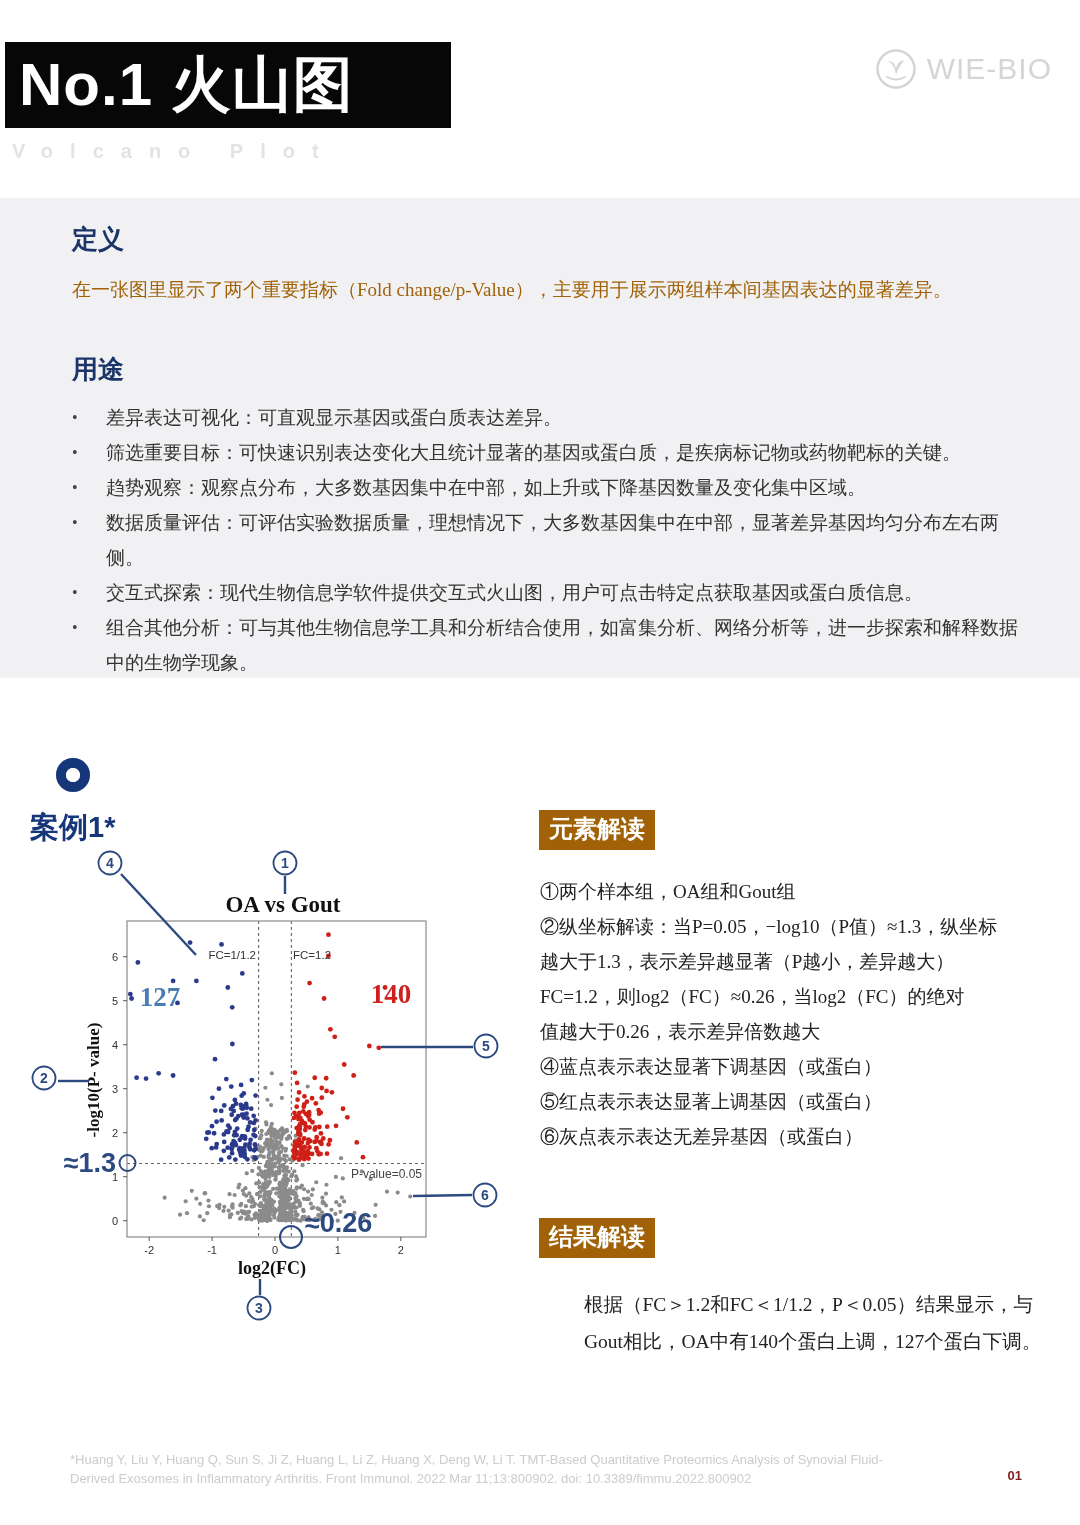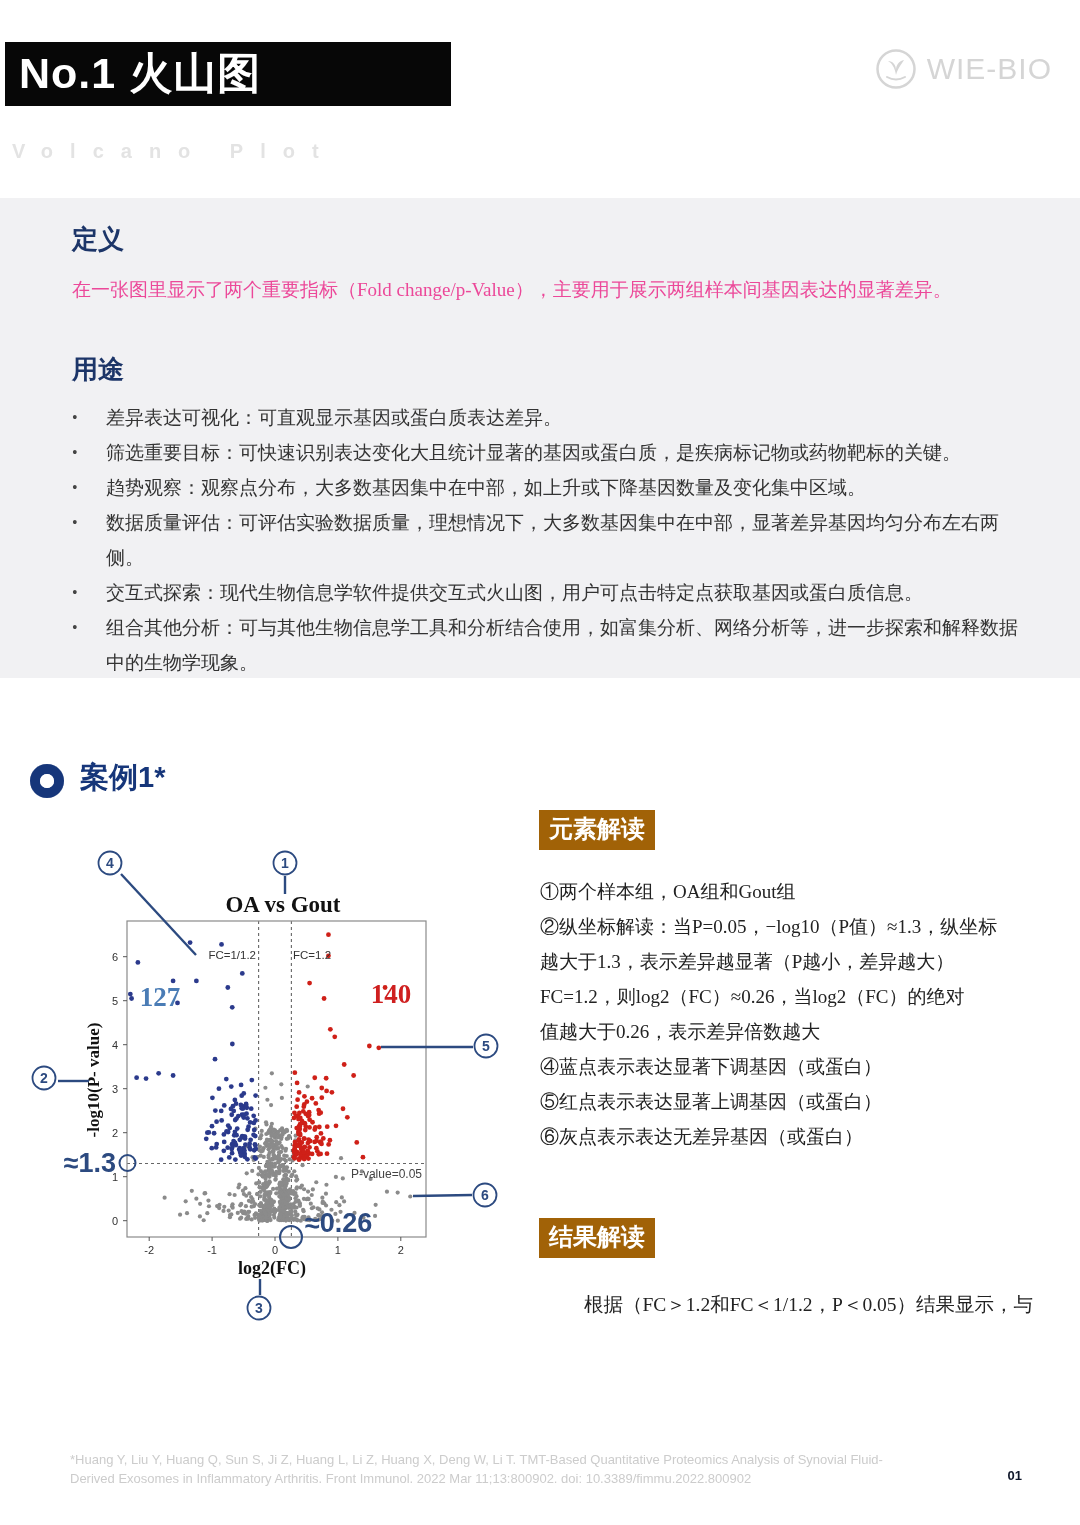--- a/index.html
+++ b/index.html
@@ -1,47 +1,47 @@
 <!DOCTYPE html>
 <html><head>
 <meta charset="utf-8">
 <style>
   html,body{margin:0;padding:0;background:#ffffff;}
   body{width:1080px;height:1525px;position:relative;font-family:"Liberation Serif","DejaVu Serif",serif;overflow:hidden;}
   .abs{position:absolute;}
   
-  .title-box{left:5px;top:42px;width:446px;height:64px;background:#070707;color:#ffffff;
+  .title-box{left:5px;top:42px;width:446px;height:86px;background:#070707;color:#ffffff;
              display:flex;align-items:center;padding-left:14px;box-sizing:border-box;
-             font-family:"Liberation Sans","DejaVu Sans",sans-serif;font-weight:bold;font-size:43px;letter-spacing:1px;}
+             font-family:"Liberation Sans","DejaVu Sans",sans-serif;font-weight:bold;font-size:60px;letter-spacing:1px;}
   .watermark{left:12px;top:140px;font-family:"Liberation Sans",sans-serif;font-weight:bold;
              font-size:20px;color:#e3e3e3;letter-spacing:17px;white-space:nowrap;}
   .brand{right:28px;top:48px;display:flex;align-items:center;gap:10px;color:#d5d5d5;
          font-family:"Liberation Sans",sans-serif;font-weight:normal;font-size:30px;letter-spacing:1px;}
   
   .gray-panel{left:0;top:198px;width:1080px;height:480px;background:#f1f1f3;}
   .sec-head{font-family:"Liberation Sans",sans-serif;font-weight:bold;color:#1c3568;font-size:26px;}
-  .body-text{color:#ec4899;font-size:19px;line-height:35px;}
+  .body-text{color:#a16207;font-size:19px;line-height:35px;}
   .usage-list{left:72px;top:400px;width:950px;}
   .usage-item{display:flex;color:#333333;font-size:19px;line-height:35px;}
   .usage-item .dot{width:34px;flex:0 0 34px;color:#444;font-size:16px;line-height:35px;}
   
-  .case-row{left:30px;top:758px;display:flex;align-items:flex-end;gap:16px;}
+  .case-row{left:30px;top:758px;display:flex;align-items:center;gap:16px;flex-direction:column;}
   .case-donut{width:34px;height:34px;border-radius:50%;background:#16367a;
               box-shadow:inset 0 0 0 10px #16367a, inset 0 0 0 34px #ffffff;position:relative;}
   .case-donut::after{content:"";position:absolute;left:10px;top:10px;width:14px;height:14px;border-radius:50%;background:#fff;}
   .case-label{font-family:"Liberation Sans",sans-serif;font-weight:bold;color:#16367a;font-size:29px;}
   
   .tag-head{background:#a16207;color:#ffffff;font-family:"Liberation Sans",sans-serif;font-weight:bold;
             font-size:24px;padding:3px 10px 5px 10px;display:inline-block;}
   .elem-lines div{white-space:nowrap;font-size:19px;line-height:35px;color:#222222;}
   .result-lines div{white-space:nowrap;font-size:19.5px;line-height:37px;color:#222222;margin-left:44px;}
   
   .footer{left:70px;top:1450px;width:860px;color:#cccccc;font-family:"Liberation Sans",sans-serif;
           font-size:13px;line-height:19px;}
-  .page-num{right:58px;top:1468px;color:#0f172a;font-family:"Liberation Sans",sans-serif;font-size:13px;font-weight:bold;}
+  .page-num{right:58px;top:1468px;color:#7f1d1d;font-family:"Liberation Sans",sans-serif;font-size:13px;font-weight:bold;}
   svg text{user-select:none;}
 </style>
 </head>
 <body>
 
 <div class="abs title-box">No.1 火山图</div>
 <div class="abs watermark">Volcano Plot</div>
 <div class="abs brand">
   <span style="display:inline-block;width:42px;height:42px;">
     <svg width="42" height="42" viewBox="0 0 42 42">
@@ -1123,19 +1123,20 @@
   <div>越大于1.3，表示差异越显著（P越小，差异越大）</div>
   <div>FC=1.2，则log2（FC）≈0.26，当log2（FC）的绝对</div>
   <div>值越大于0.26，表示差异倍数越大</div>
   <div>④蓝点表示表达显著下调基因（或蛋白）</div>
   <div>⑤红点表示表达显著上调基因（或蛋白）</div>
   <div>⑥灰点表示表达无差异基因（或蛋白）</div>
 </div>
 <div class="abs tag-head" style="left:539px;top:1218px;">结果解读</div>
 <div class="abs result-lines" style="left:540px;top:1286px;">
   <div>根据（FC＞1.2和FC＜1/1.2，P＜0.05）结果显示，与</div>
+  <div>Gout相比，OA中有140个蛋白上调，127个蛋白下调。</div>
 </div>
 
 <div class="abs footer">
   <div>*Huang Y, Liu Y, Huang Q, Sun S, Ji Z, Huang L, Li Z, Huang X, Deng W, Li T. TMT-Based Quantitative Proteomics Analysis of Synovial Fluid-</div>
   <div>Derived Exosomes in Inflammatory Arthritis. Front Immunol. 2022 Mar 11;13:800902. doi: 10.3389/fimmu.2022.800902</div>
 </div>
 <div class="abs page-num">01</div>
 
 </body></html>

